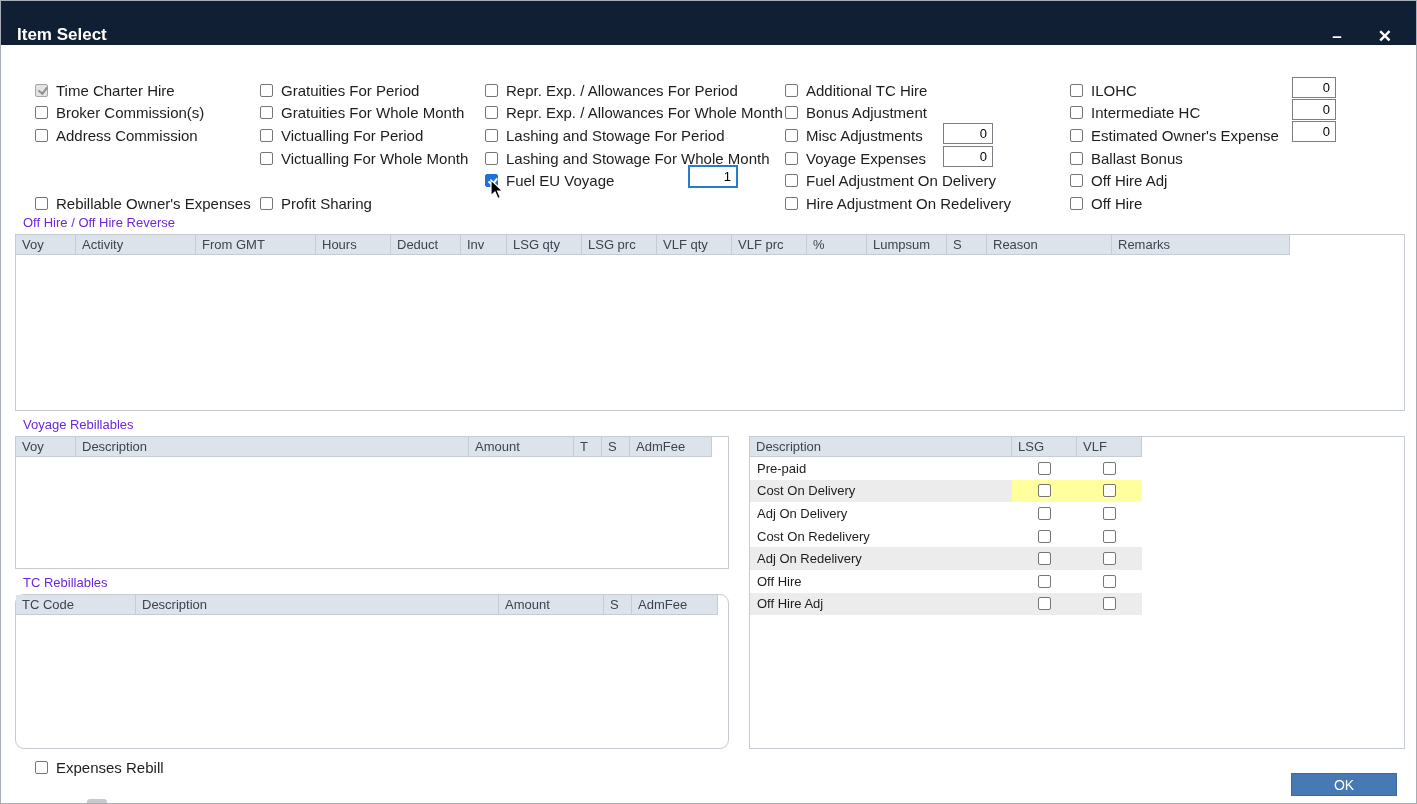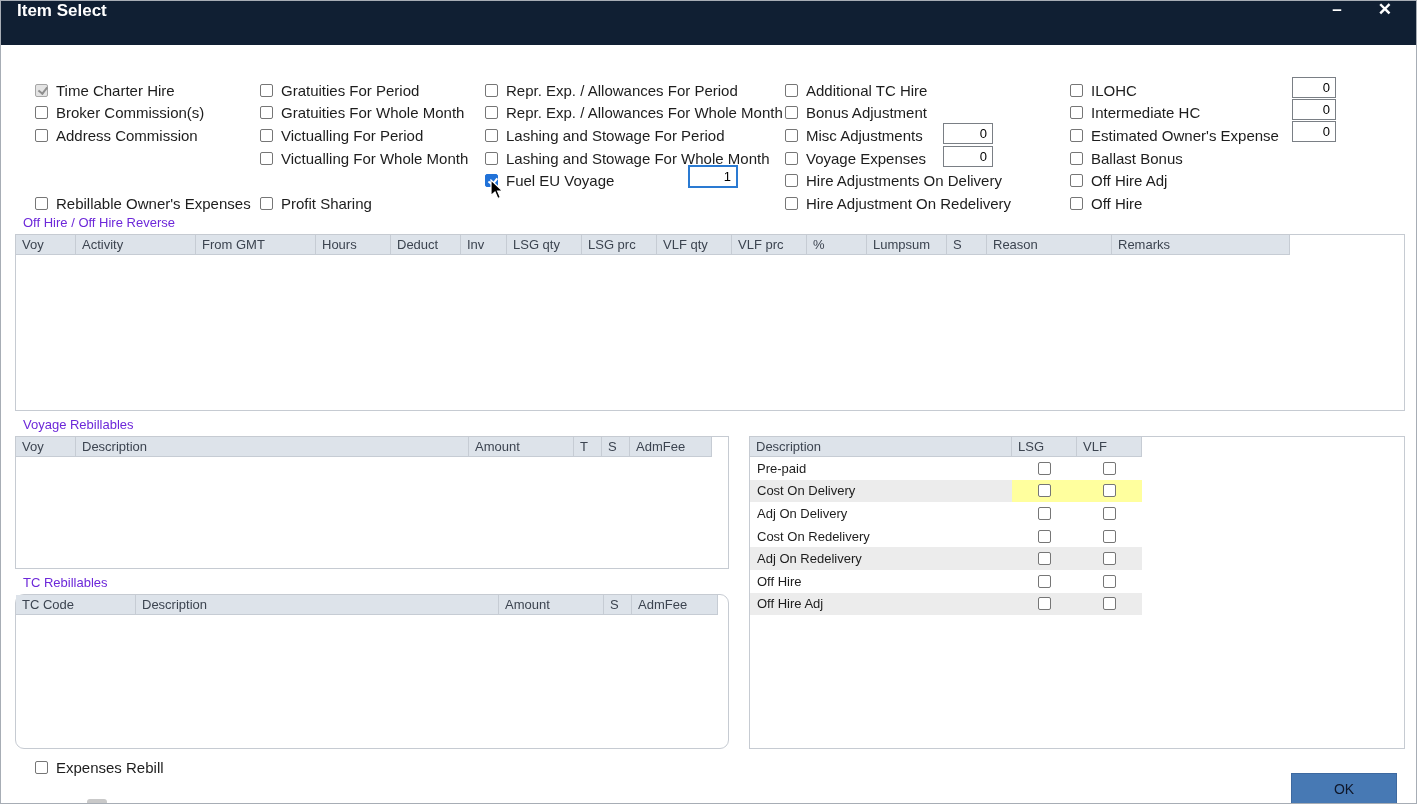--- a/index.html
+++ b/index.html
@@ -4,21 +4,21 @@
 <style>
   * { box-sizing: border-box; }
   html,body { margin:0; padding:0; background:#e8e8e8; }
   body { font-family:"Liberation Sans", sans-serif; font-size:13px; color:#1d1d1d; }
 
   .dialog { position:relative; width:1417px; height:804px; background:#ffffff;
             border:1px solid #a7adb5; overflow:hidden; }
 
   
   .titlebar { position:absolute; top:0; left:0; right:0; height:44px; background:#101f33;
-              display:flex; align-items:flex-start; padding:0 16px; }
+              display:flex; align-items:flex-end; padding:0 16px; }
   .title { color:#ffffff; font-size:17px; font-weight:bold; }
   .win-controls { margin-left:auto; display:flex; align-items:center; gap:36px; padding-right:8px; }
   .win-btn { color:#ffffff; font-size:17px; font-weight:bold; line-height:1; cursor:default; }
 
   
   .cb { display:inline-block; width:13px; height:13px; border:1px solid #767676; border-radius:2px;
         background:#fff; flex:0 0 13px; position:relative; }
   .cb.checked { background:#2172d8; border-color:#2172d8; }
   .cb.checked::after { content:""; position:absolute; left:3.5px; top:0.5px; width:3.5px; height:7px;
         border-right:2px solid #fff; border-bottom:2px solid #fff; transform:rotate(38deg); }
@@ -64,22 +64,22 @@
 
   
   .crow { display:flex; height:22.6px; align-items:center; width:392px; }
   .crow.alt { background:#ececec; }
   .cdesc { width:262px; padding:0 7px; overflow:hidden; white-space:nowrap; }
   .ccell { width:65px; height:100%; display:flex; align-items:center; justify-content:center; }
   .ccell.hl { background:#ffff9e; }
 
   
   #expenses-rebill { position:absolute; left:34px; top:755px; }
-  .ok-btn { position:absolute; left:1290px; top:772px; width:106px; height:32px;
-            background:#4779b4; border:1px solid #3d69a0; color:#0f172a; font-size:14px;
+  .ok-btn { position:absolute; left:1290px; top:772px; width:106px; height:23px;
+            background:#4779b4; border:1px solid #3d69a0; color:#ffffff; font-size:14px;
             display:flex; align-items:center; justify-content:center; cursor:default; }
 
   #cursor { position:absolute; left:488px; top:178px; pointer-events:none; }
   #scroll-frag { position:absolute; left:86px; top:798px; width:20px; height:6px;
                  background:#c9c9c9; border-radius:3px; }
 </style>
 </head>
 <body>
 
 <div class="dialog">
@@ -172,21 +172,21 @@
     <div class="cbrow">
       <span class="cb"></span>
       <span class="cblabel">Misc Adjustments</span>
     </div>
     <div class="cbrow">
       <span class="cb"></span>
       <span class="cblabel">Voyage Expenses</span>
     </div>
     <div class="cbrow">
       <span class="cb"></span>
-      <span class="cblabel">Hire Adjustments On Delivery</span>
+      <span class="cblabel">Fuel Adjustment On Delivery</span>
     </div>
     <div class="cbrow">
       <span class="cb"></span>
       <span class="cblabel">Hire Adjustment On Redelivery</span>
     </div>
   </div>
 
   <div class="cbcol" style="left:1069px;">
     <div class="cbrow">
       <span class="cb"></span>

